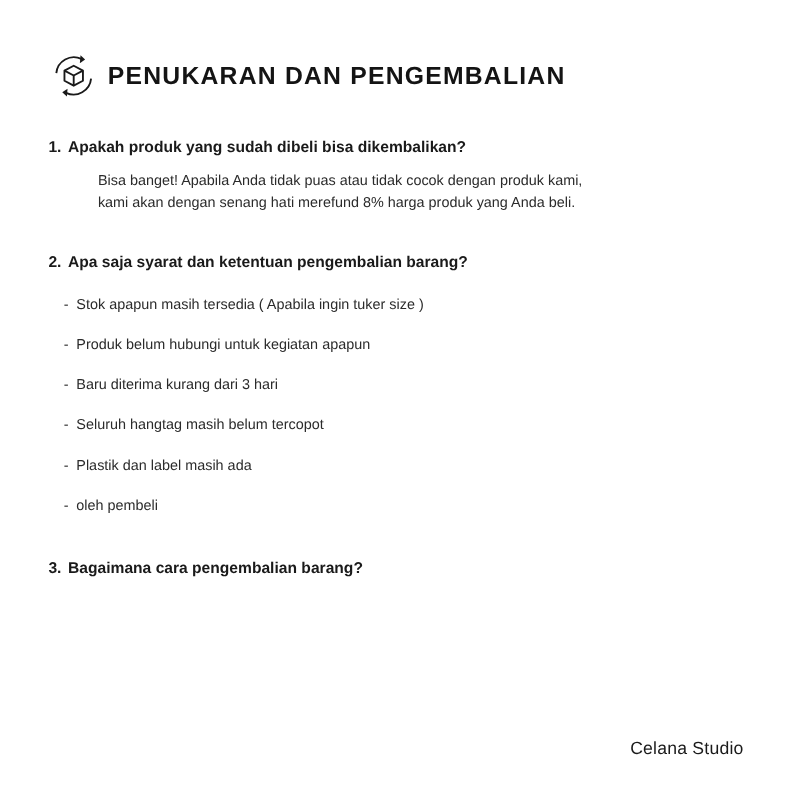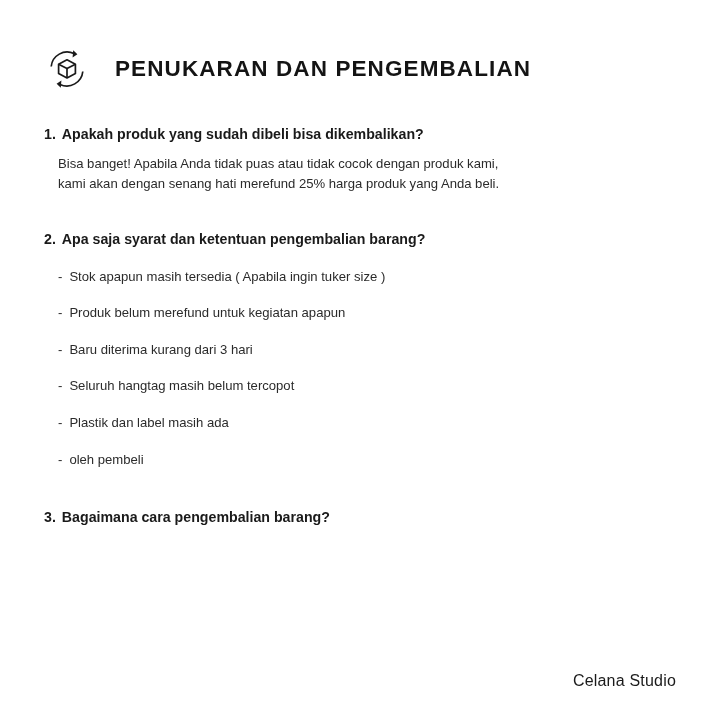--- a/index.html
+++ b/index.html
@@ -19,21 +19,21 @@
     width: 720px;
     height: 720px;
     box-sizing: border-box;
     padding: 46px 44px 24px 44px;
   }
 
   
   .header {
     display: flex;
     align-items: center;
-    gap: 25px;
+    gap: 8px;
     margin-bottom: 34px;
   }
   .header-icon {
     width: 46px;
     height: 46px;
     flex: 0 0 46px;
     position: relative;
   }
   .header-title {
     font-size: 22.5px;
@@ -61,20 +61,21 @@
   }
   .answer-para {
     font-size: 13.1px;
     line-height: 1.55;
     color: #2b2b2b;
     padding-left: 14px;
     max-width: 560px;
   }
   .answer-para .line {
     display: block;
+    margin-left: 31px;
   }
 
   .bullet-list {
     list-style: none;
     margin: 0;
     padding: 0 0 0 14px;
   }
   .bullet-list li {
     font-size: 13.1px;
     line-height: 1.5;
@@ -138,37 +139,37 @@
     <div class="header-title">PENUKARAN DAN PENGEMBALIAN</div>
   </div>
 
   <div class="qa-block block-1">
     <div class="question">
       <span class="q-num">1.</span>
       <span>Apakah produk yang sudah dibeli bisa dikembalikan?</span>
     </div>
     <div class="answer-para">
       <span class="line">Bisa banget! Apabila Anda tidak puas atau tidak cocok dengan produk kami,</span>
-      <span class="line">kami akan dengan senang hati merefund 25% harga produk yang Anda beli.</span>
+      <span class="line">kami akan dengan senang hati merefund 8% harga produk yang Anda beli.</span>
     </div>
   </div>
 
   <div class="qa-block block-2">
     <div class="question">
       <span class="q-num">2.</span>
       <span>Apa saja syarat dan ketentuan pengembalian barang?</span>
     </div>
     <ul class="bullet-list">
       <li>
         <span class="dash">-</span>
         <span class="bullet-text">Stok apapun masih tersedia ( Apabila ingin tuker size )</span>
       </li>
       <li>
         <span class="dash">-</span>
-        <span class="bullet-text">Produk belum merefund untuk kegiatan apapun</span>
+        <span class="bullet-text">Produk belum hubungi untuk kegiatan apapun</span>
       </li>
       <li>
         <span class="dash">-</span>
         <span class="bullet-text">Baru diterima kurang dari 3 hari</span>
       </li>
       <li>
         <span class="dash">-</span>
         <span class="bullet-text">Seluruh hangtag masih belum tercopot</span>
       </li>
       <li>

